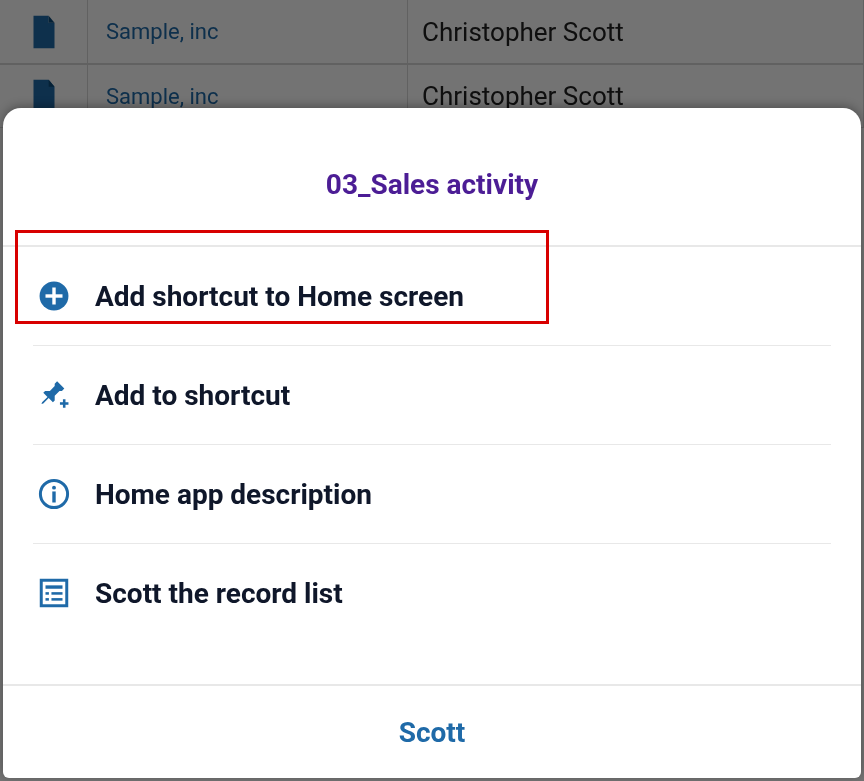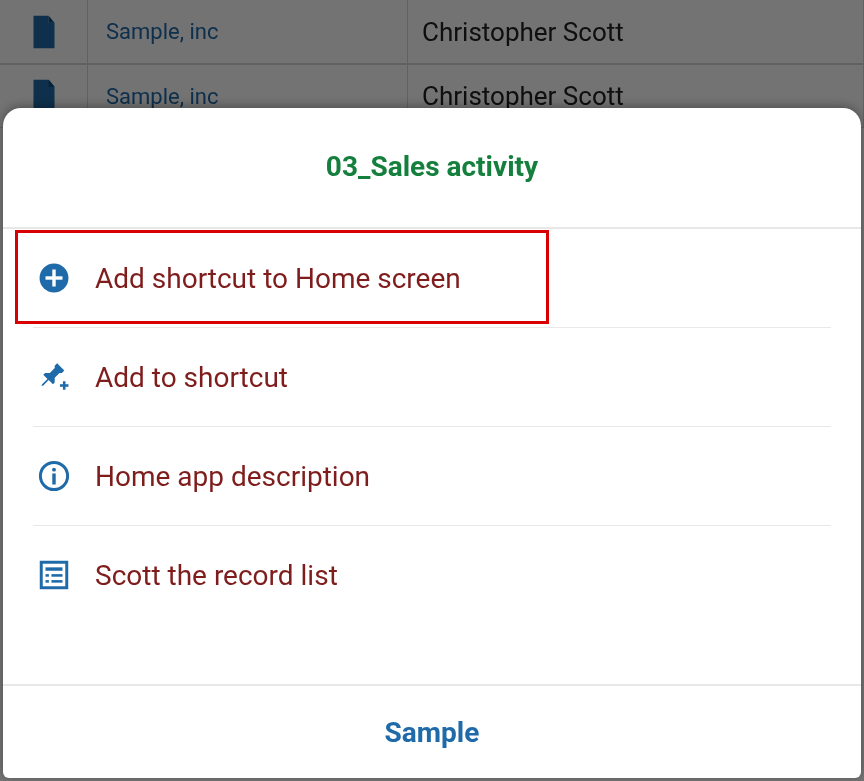--- a/index.html
+++ b/index.html
@@ -16,30 +16,30 @@
     .bg-cell-company { width: 320px; padding-left: 18px; display: flex; align-items: center; border-right: 1px solid #d8d8d8; height: 100%; color: #1f6aa8; font-size: 22px; }
     .bg-cell-contact { flex: 1; padding-left: 14px; display: flex; align-items: center; color: #222; font-size: 26px; border-right: 1px solid #d8d8d8; height: 100%; text-align: right; }
     .doc-icon svg { width: 28px; height: 34px; display: block; }
     .shade {
       position: absolute; top: 0; left: 0; width: 864px; height: 781px; background: rgba(0,0,0,0.55);
     }
     .sheet {
       position: absolute; left: 3px; right: 3px; top: 108px; bottom: 3px; background: #fff; border-radius: 18px 18px 6px 6px; box-shadow: 0 -2px 10px rgba(0,0,0,0.3);
     }
     .sheet-title {
-      text-align: center; font-size: 28px; font-weight: 700; color: #15803d; padding: 42px 20px 44px 20px; border-bottom: 2px solid #e8e8e8;
+      text-align: center; font-size: 28px; font-weight: 700; color: #4c1d95; padding: 60px 20px 44px 20px; border-bottom: 2px solid #e8e8e8;
     }
     .menu-list { padding: 0 30px; }
     .menu-item {
       display: flex; align-items: center; gap: 22px; padding: 30px 2px; border-bottom: 1px solid #e8e8e8; cursor: pointer;
     }
     .menu-item:last-child { border-bottom: none; }
     .menu-item .icon-wrap { width: 38px; height: 38px; display: flex; align-items: center; justify-content: center; flex-shrink: 0; }
     .menu-item .icon-wrap svg { width: 34px; height: 34px; display: block; }
-    .menu-label { color: #7f1d1d; font-size: 28px; font-weight: 400; }
+    .menu-label { color: #0f172a; font-size: 28px; font-weight: 700; }
     .highlight-box {
       position: absolute; border: 3px solid #d80000; pointer-events: none;
     }
     .cancel-bar {
       position: absolute; left: 0; right: 0; bottom: 0; height: 94px; display: flex; align-items: center; justify-content: center; border-top: 2px solid #e8e8e8; cursor: pointer;
     }
     .cancel-label { color: #1f6aa8; font-size: 28px; font-weight: 700; }
   </style>
 </head>
 <body>
@@ -128,19 +128,19 @@
             <rect x="10" y="26" width="4" height="3" fill="#1f6aa8"></rect>
             <rect x="17" y="26" width="13" height="3" fill="#1f6aa8"></rect>
           </svg>
         </span>
         <span class="menu-label">Scott the record list</span>
       </div>
 
     </div>
 
     <div class="cancel-bar">
-      <span class="cancel-label">Sample</span>
+      <span class="cancel-label">Scott</span>
     </div>
 
     <div class="highlight-box" style="left:12px; top:122px; width:534px; height:94px;"></div>
   </div>
 
 </div>
 
 </body></html>

